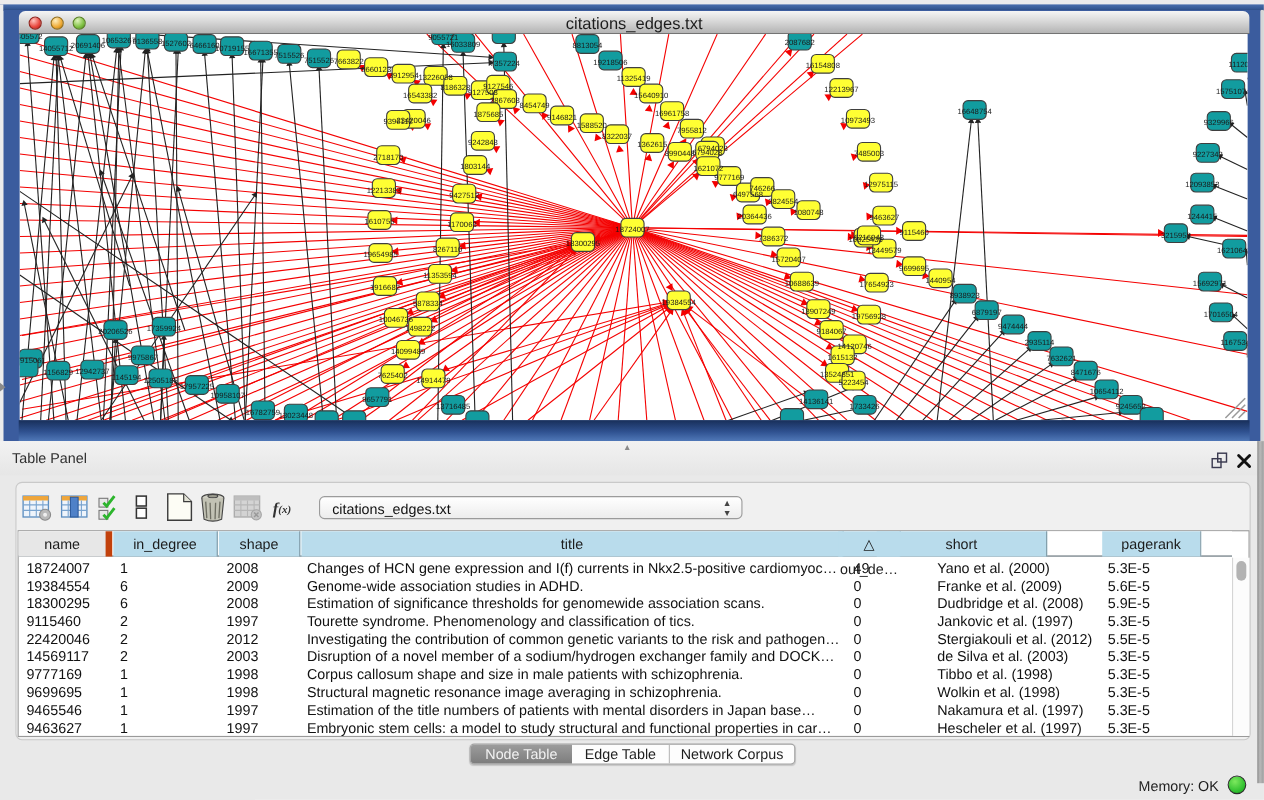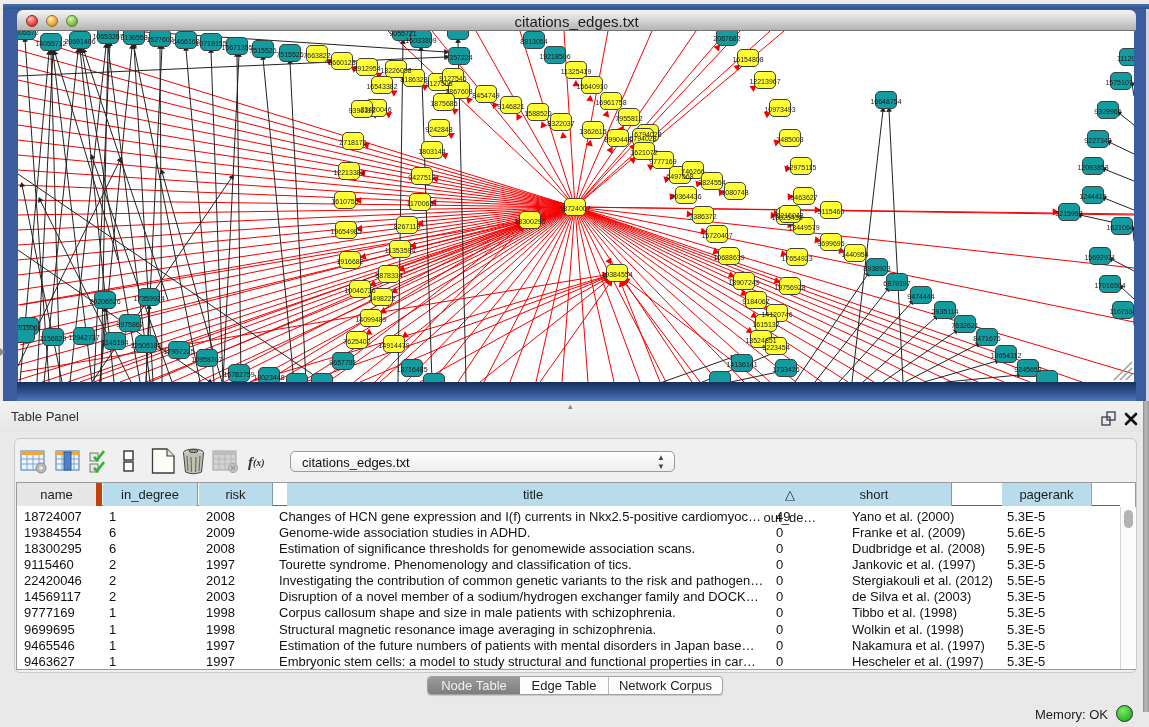--- a/index.html
+++ b/index.html
@@ -739,22 +739,22 @@
 
     <div class="abs" id="dropdown">
         <span>citations_edges.txt</span>
         <div id="ddarrow">▲<br>▼</div>
       </div>
 
     <div class="abs" id="tbl">
       <div class="abs" id="hdr"></div>
       <div class="hc" style="left:0;width:85px;background:#e7e7e7;border-right:6px solid #c2410c;">name</div>
       <div class="hc" style="left:86px;width:95px;">in_degree</div>
-      <div class="hc" style="left:182px;width:74px;">risk</div>
-      <div class="hc" style="left:270px;width:493px;">title</div>
+      <div class="hc" style="left:182px;width:74px;">shape</div>
+      <div class="hc" style="left:257px;width:493px;">title</div>
       <div class="hc" style="left:745px;width:57px;">△ out_de…</div>
       <div class="hc" style="left:780px;width:155px;">short</div>
       <div class="hc" style="left:985px;width:90px;border-right:1px solid #8fa5b0;">pagerank</div>
       <div class="abs" id="vsb">
           <div class="abs" id="vsbthumb"></div>
         </div>
       <div class="abs" style="left:0;top:24px;width:1102px;height:162px;overflow:hidden">
           <div class="abs" style="left:0;top:-24px;width:1102px;height:200px">
             <div class="trow" style="top:25.8px">
               <span style="left:7px">18724007</span>
@@ -825,21 +825,21 @@
               <span style="left:189px">1998</span>
               <span style="left:262px">Structural magnetic resonance image averaging in schizophrenia.</span>
               <span style="left:759px">0</span>
               <span style="left:835px">Wolkin et al. (1998)</span>
               <span style="left:990px">5.3E-5</span>
             </div>
 <div class="trow" style="top:154.6px">
               <span style="left:7px">9465546</span>
               <span style="left:92px">1</span>
               <span style="left:189px">1997</span>
-              <span style="left:262px">Estimation of the future numbers of patients with mental disorders in Japan base…</span>
+              <span style="left:262px">Estimation of the title numbers of patients with mental disorders in Japan base…</span>
               <span style="left:759px">0</span>
               <span style="left:835px">Nakamura et al. (1997)</span>
               <span style="left:990px">5.3E-5</span>
             </div>
 <div class="trow" style="top:170.7px">
               <span style="left:7px">9463627</span>
               <span style="left:92px">1</span>
               <span style="left:189px">1997</span>
               <span style="left:262px">Embryonic stem cells: a model to study structural and functional properties in car…</span>
               <span style="left:759px">0</span>

